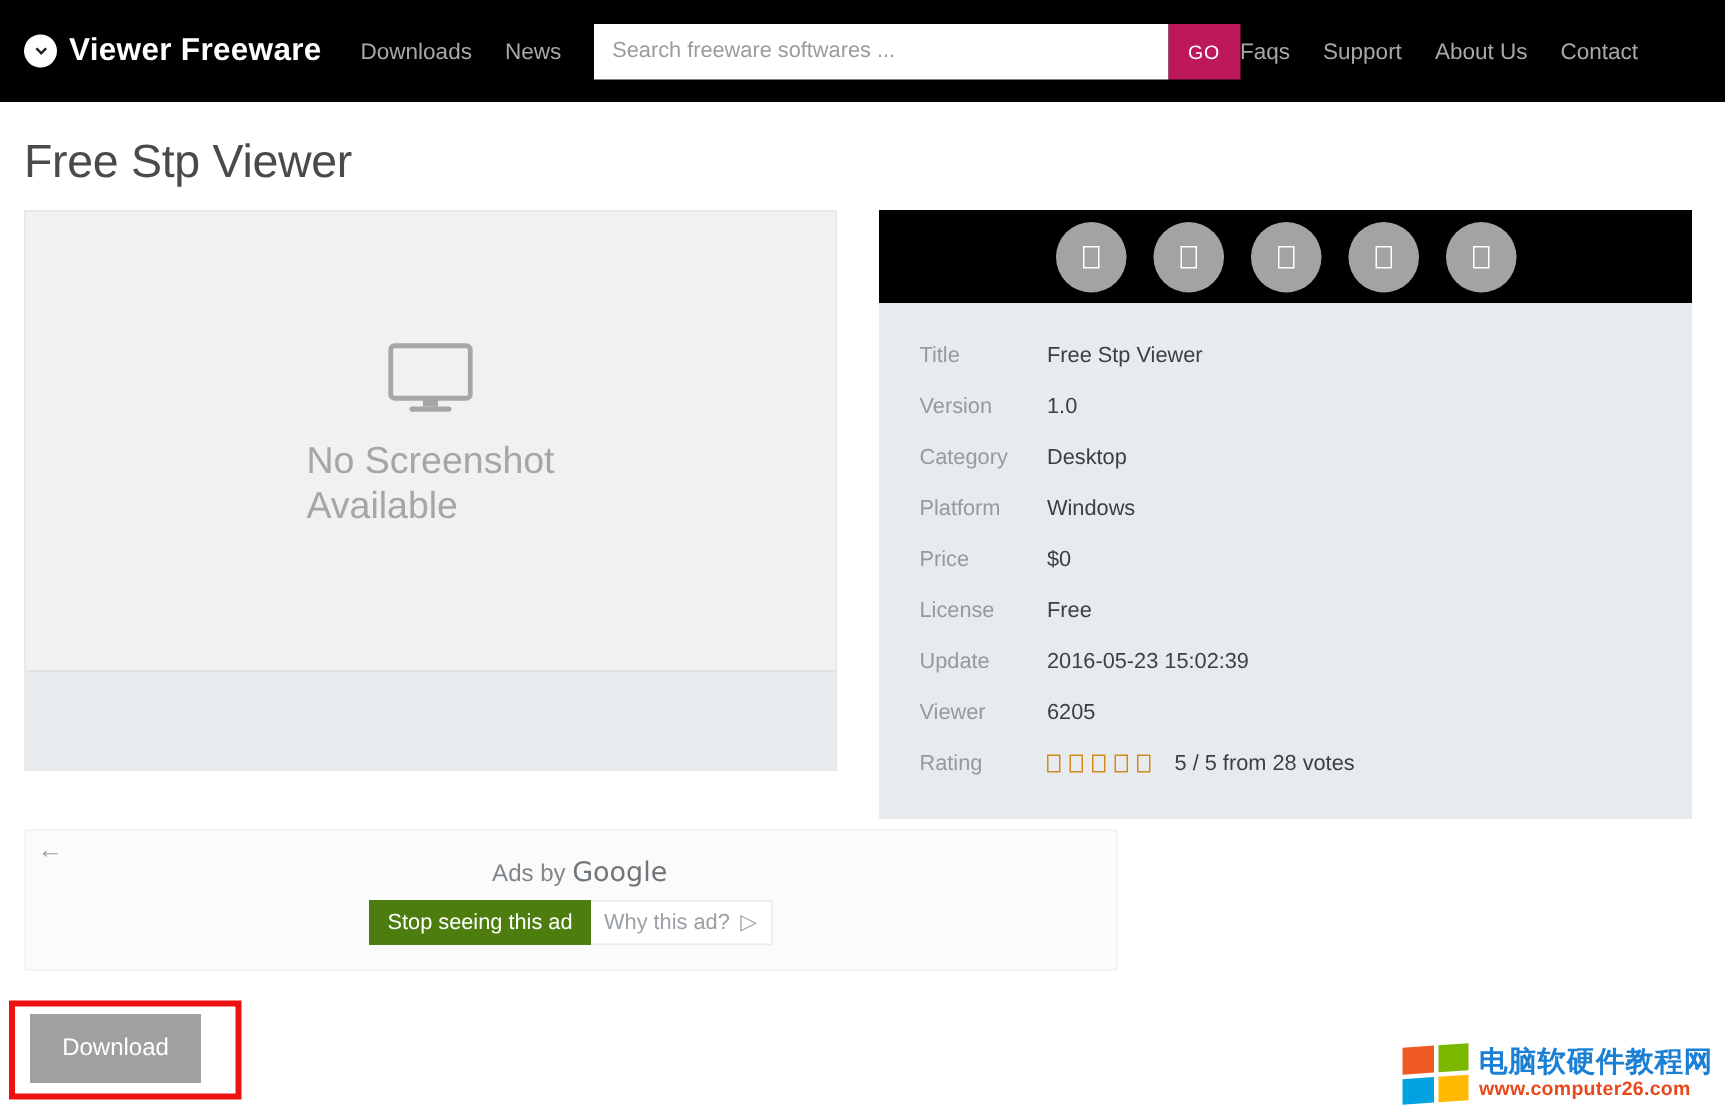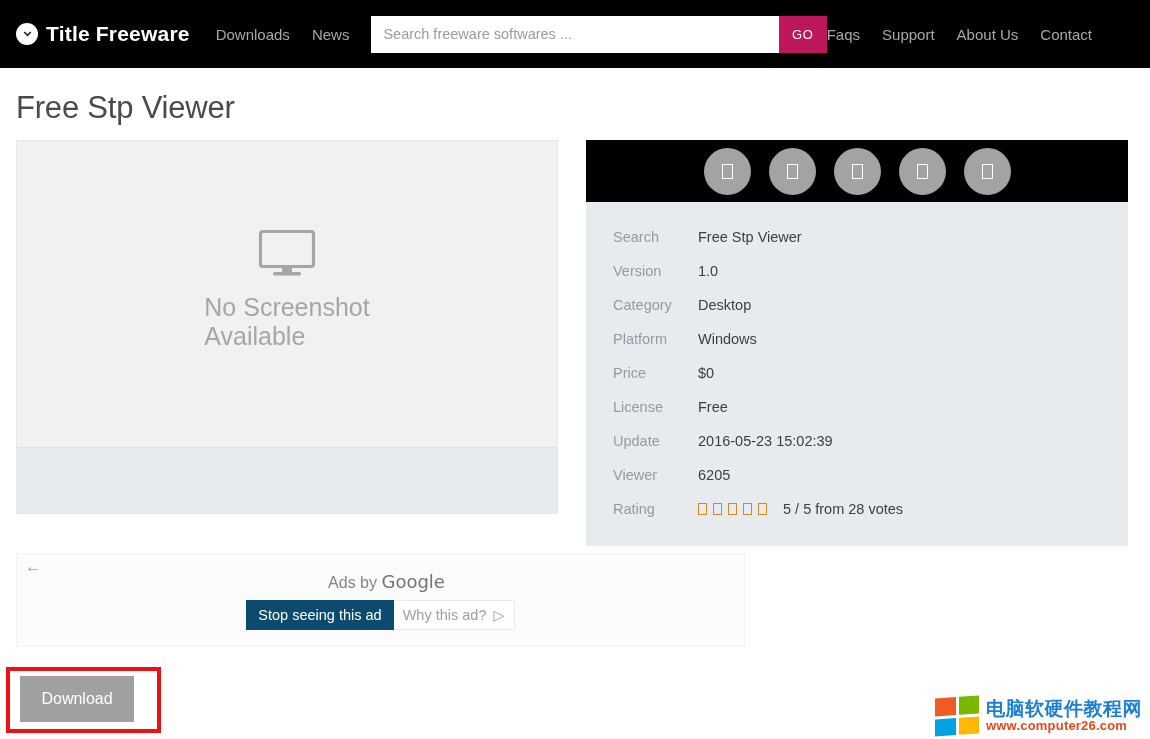--- a/index.html
+++ b/index.html
@@ -228,21 +228,21 @@
     color: #80868b;
     margin-left: 12px;
   }
   .ads-by .g-word {
     font-size: 18px;
     color: #70757a;
     font-family: "DejaVu Sans", sans-serif;
   }
   .ad-buttons { display: flex; align-items: stretch; height: 30px; }
   .btn-stop {
-    background: #0c4a6e;
+    background: #4d7c0f;
     color: #ffffff;
     border: none;
     font-size: 14.5px;
     padding: 0 12px;
     font-family: "Liberation Sans", sans-serif;
     cursor: pointer;
   }
   .btn-why {
     background: #ffffff;
     color: #9aa0a6;
@@ -312,21 +312,21 @@
 <body>
 
 <header id="site-header">
 
   <div class="brand">
     <span class="brand-mark">
       <svg width="13" height="13" viewBox="0 0 13 13">
         <path d="M2.6 4.6 L6.5 8.6 L10.4 4.6 L9.1 3.6 L6.5 6.3 L3.9 3.6 Z" fill="#222222"></path>
       </svg>
     </span>
-    <span class="brand-name">Title Freeware</span>
+    <span class="brand-name">Viewer Freeware</span>
   </div>
 
   <nav class="nav-left">
     <a class="nav-link">Downloads</a>
     <a class="nav-link">News</a>
   </nav>
 
   <div class="search-wrap">
     <input class="search-input" type="text" placeholder="Search freeware softwares ..." style="">
     <button class="search-go">GO</button>
@@ -377,21 +377,21 @@
           <span class="tofu"></span>
         </button>
       <button class="social-btn">
           <span class="tofu"></span>
         </button>
     </div>
 
     <div class="info-rows">
 
       <div class="info-row">
-        <span class="info-label">Search</span>
+        <span class="info-label">Title</span>
         <span class="info-value">Free Stp Viewer</span>
       </div>
       <div class="info-row">
         <span class="info-label">Version</span>
         <span class="info-value">1.0</span>
       </div>
       <div class="info-row">
         <span class="info-label">Category</span>
         <span class="info-value">Desktop</span>
       </div>

